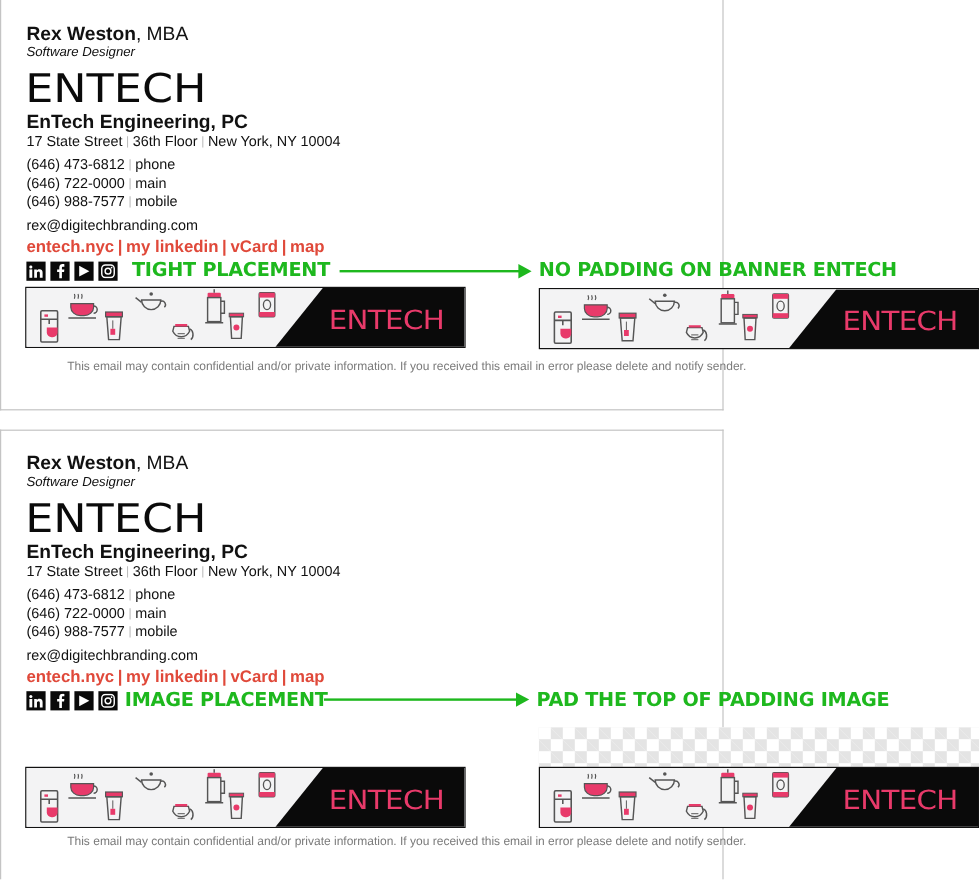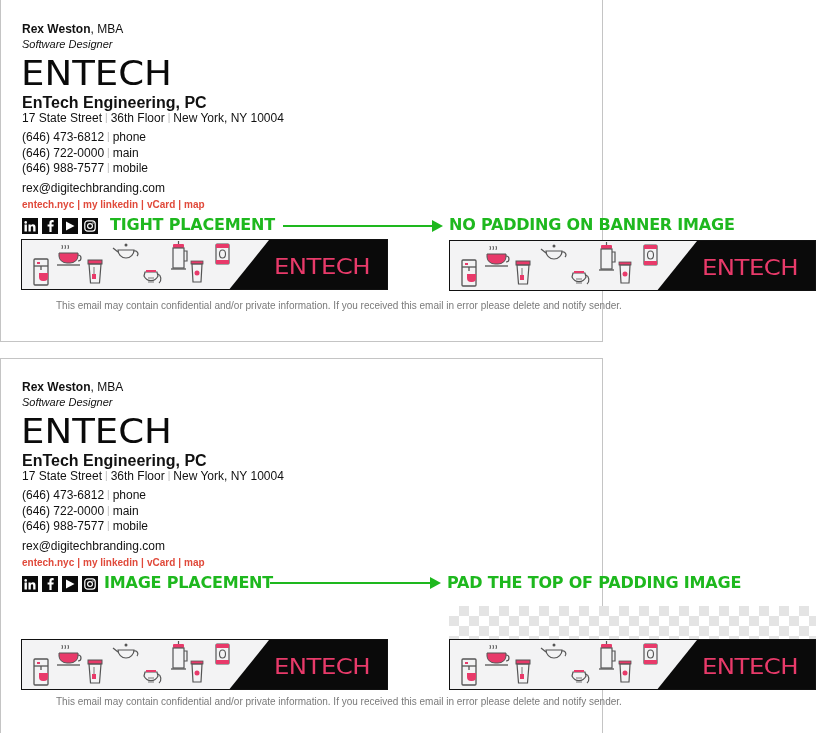--- a/index.html
+++ b/index.html
@@ -1,27 +1,27 @@
 <!DOCTYPE html>
 <html><head>
 <meta charset="utf-8">
 <style>
   html, body { margin:0; padding:0; background:#ffffff; }
   body { width:816px; height:733px; position:relative; overflow:hidden; font-family:"Liberation Sans", sans-serif; color:#111; }
   .card { position:absolute; left:0; width:603px; border:1px solid #c4c4c4; box-sizing:border-box; background:#fff; }
   #card1 { top:0; height:342px; border-top:none; }
   #card2 { top:358px; height:375px; border-bottom:none; }
-  .name-line { position:absolute; left:22px; font-size:12px; line-height:14px; }
+  .name-line { position:absolute; left:22px; font-size:16px; line-height:14px; }
   .name-line b { font-weight:bold; }
   .title-line { position:absolute; left:22px; font-size:11px; font-style:italic; line-height:14px; }
   .logo { position:absolute; left:21px; }
   .company { position:absolute; left:22px; font-size:16px; font-weight:bold; line-height:14px; }
   .info { position:absolute; left:22px; font-size:12px; line-height:14px; white-space:nowrap; }
   .sep { color:#b9b9b9; font-size:10px; padding:0 3px; position:relative; top:-1px; }
-  .links { position:absolute; left:22px; font-size:10px; font-weight:bold; color:#e0493a; line-height:12px; white-space:nowrap; }
+  .links { position:absolute; left:22px; font-size:14px; font-weight:bold; color:#e0493a; line-height:12px; white-space:nowrap; }
   .links .lsep { color:#e0493a; padding:0 3px; font-weight:bold; }
   .links a { color:#e0493a; text-decoration:none; }
   .social { position:absolute; left:22px; display:flex; gap:4px; }
   .soc { width:16px; height:16px; background:#0a0a0a; display:flex; align-items:center; justify-content:center; }
   .banner { position:absolute; width:367px; height:51px; border:1px solid #111; box-sizing:border-box; background:#f3f3f4; overflow:hidden; }
   .banner svg { position:absolute; left:0; top:0; }
   .disclaimer { position:absolute; left:22px; font-size:10px; color:#7a7a7a; white-space:nowrap; line-height:10px;margin-left:34px; }
   .annot { position:absolute; font-family:"DejaVu Sans", sans-serif; font-weight:bold; color:#1eb81e; font-size:16px; line-height:18px; white-space:nowrap; letter-spacing:-0.2px;text-align:center; }
   .arrow { position:absolute; height:2px; background:#1eb81e; }
   .arrowhead { position:absolute; width:0; height:0; border-top:6px solid transparent; border-bottom:6px solid transparent; border-left:11px solid #1eb81e; }
@@ -145,21 +145,21 @@
 <div class="banner" style="left:21px; top:239px;">
   <svg width="367" height="51" viewBox="0 0 367 51">
       <use href="#banner-art"></use>
     </svg>
 </div>
 <div class="disclaimer" style="top:301px;">This email may contain confidential and/or private information. If you received this email in error please delete and notify sender.</div>
 
 <div class="annot" style="left:110px; top:216px;">TIGHT PLACEMENT</div>
 <div class="arrow" style="left:283px; top:225px; width:150px;"></div>
 <div class="arrowhead" style="left:432px; top:220px;"></div>
-<div class="annot" style="left:449px; top:216px;">NO PADDING ON BANNER IMAGE</div>
+<div class="annot" style="left:449px; top:216px;">NO PADDING ON BANNER ENTECH</div>
 <div class="banner" style="left:449px; top:240px; width:367px;">
   <svg width="367" height="51" viewBox="0 0 367 51">
       <use href="#banner-art"></use>
     </svg>
 </div>
 
 <div id="card2" class="card"></div>
 
 <div class="name-line" style="top:380px;">
   <b>Rex Weston</b><span>, MBA</span>

